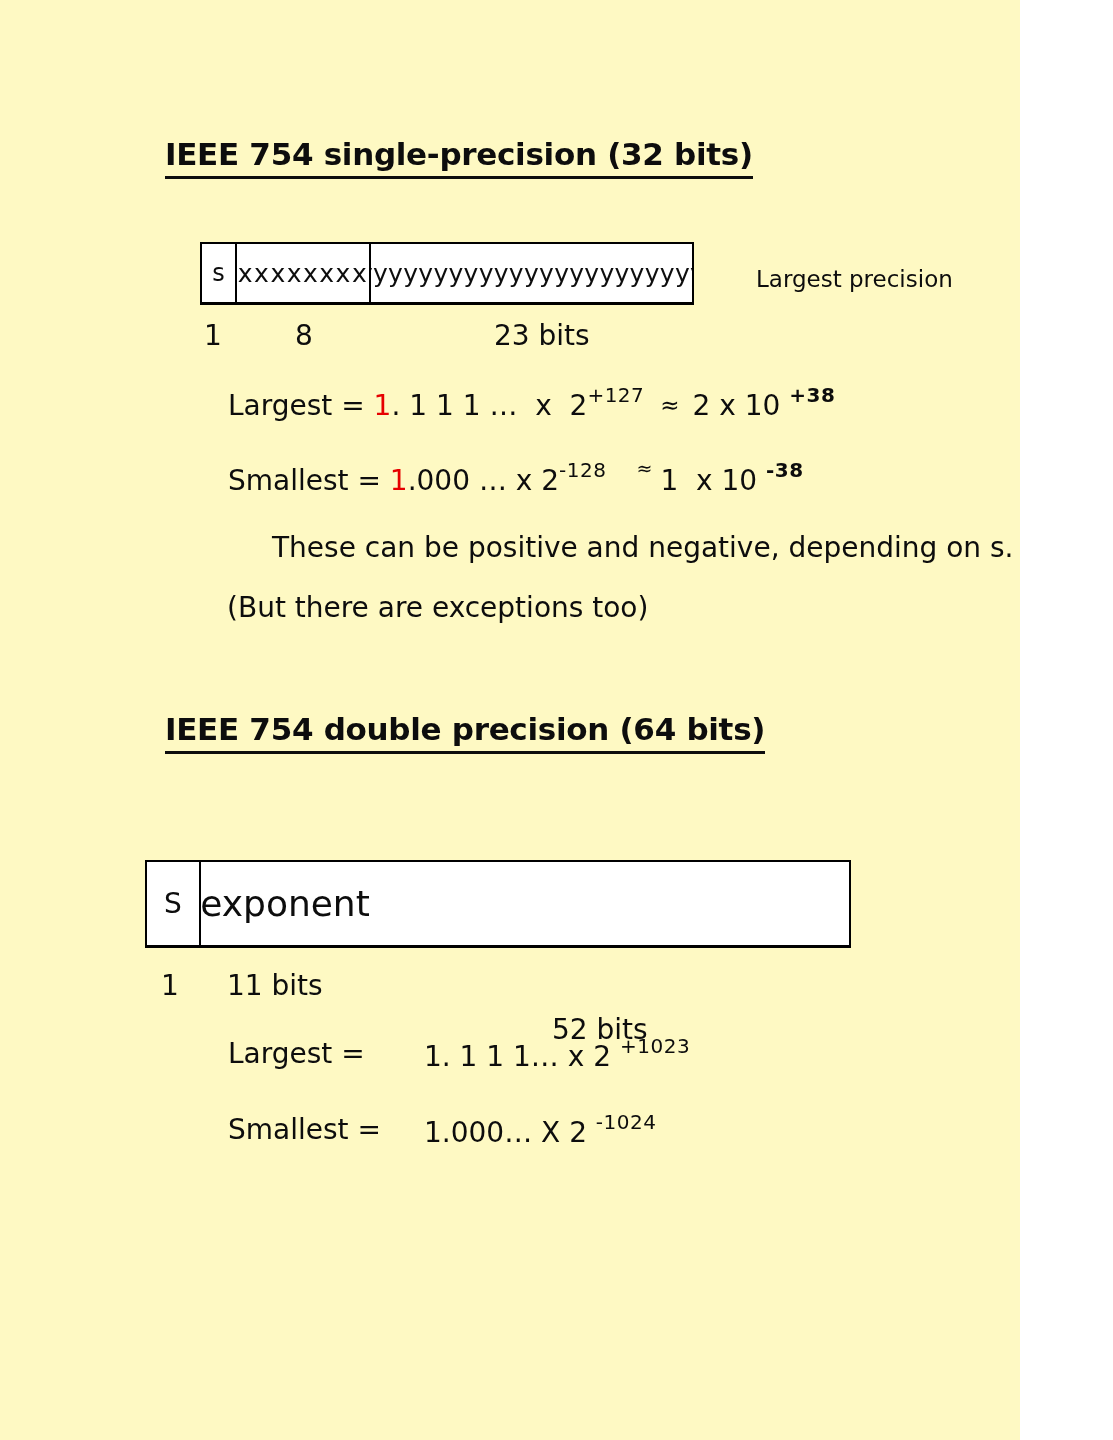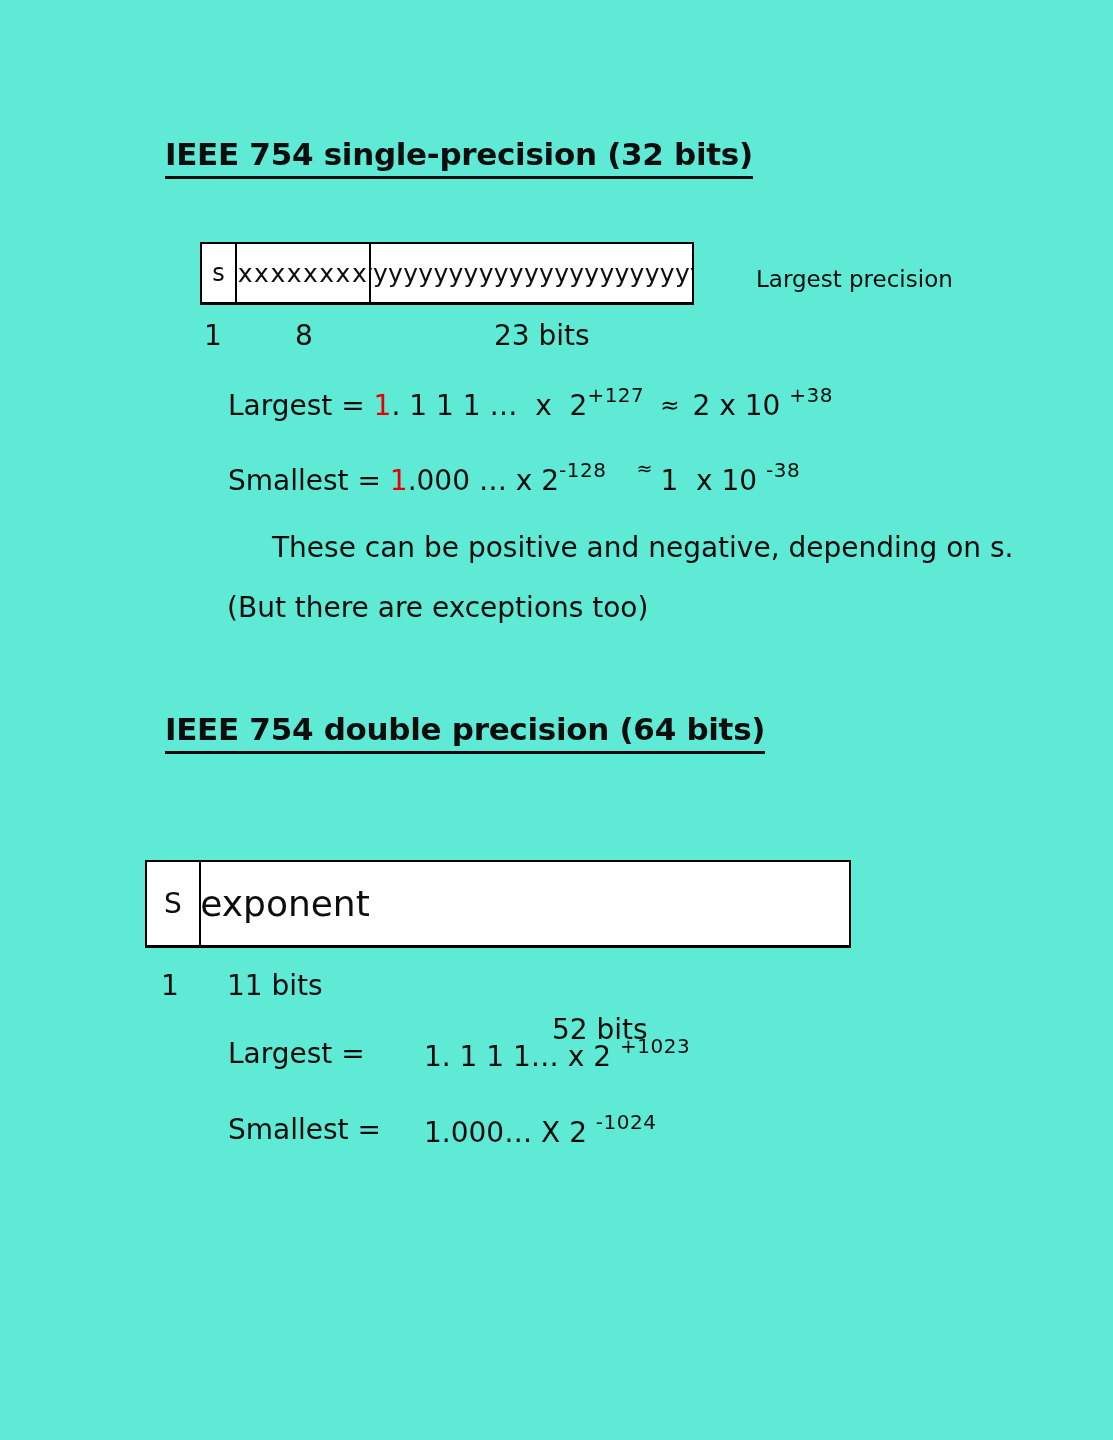--- a/index.html
+++ b/index.html
@@ -1,22 +1,23 @@
 <!DOCTYPE html>
 <html><head>
 <meta charset="utf-8">
 <style>
   html,body { margin:0; padding:0; background:#ffffff; }
   .page {
     position:relative;
-    width:1113px; height:1440px;
-    background:#5eead4;
+    width:1010px; height:1440px;
+    background:#fef9c3;
     color:#0d0d0d;
     font-family:"DejaVu Sans","Liberation Sans",sans-serif;
     overflow:hidden;
+    padding-left:10px;
   }
 
   .title {
     position:absolute;
     font-size:31px;
     font-weight:bold;
     letter-spacing:-0.3px;
     border-bottom:3px solid #0d0d0d;
     padding-bottom:4px;
     white-space:pre;
@@ -53,21 +54,21 @@
 
   .bitslabel { position:absolute; font-size:28px; white-space:pre; }
 
   .line { position:absolute; font-size:28px; white-space:pre; }
   .line sup, .dvalue sup {
     font-size:20px;
     vertical-align:super;
     position:relative; top:-3px;
     letter-spacing:0.5px;
   }
-  .sup-b { font-weight:normal;margin-top:44px; }
+  .sup-b { font-weight:bold;margin-top:44px; }
   .red { color:#e60000; }
 
   .approx-mid {
     font-size:23px;
     margin-left:16px; margin-right:4px;
     position:relative; top:-2px;
   }
   .approx-sup {
     font-size:19px;
     vertical-align:super;

